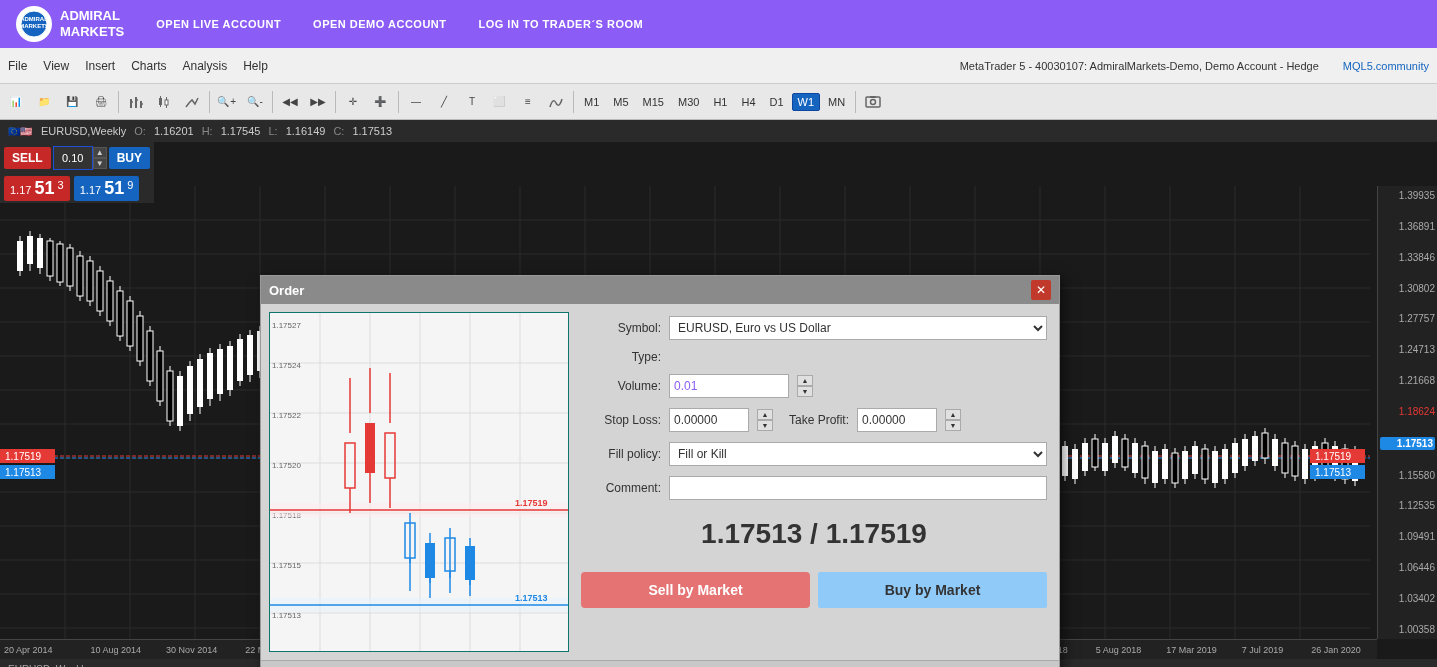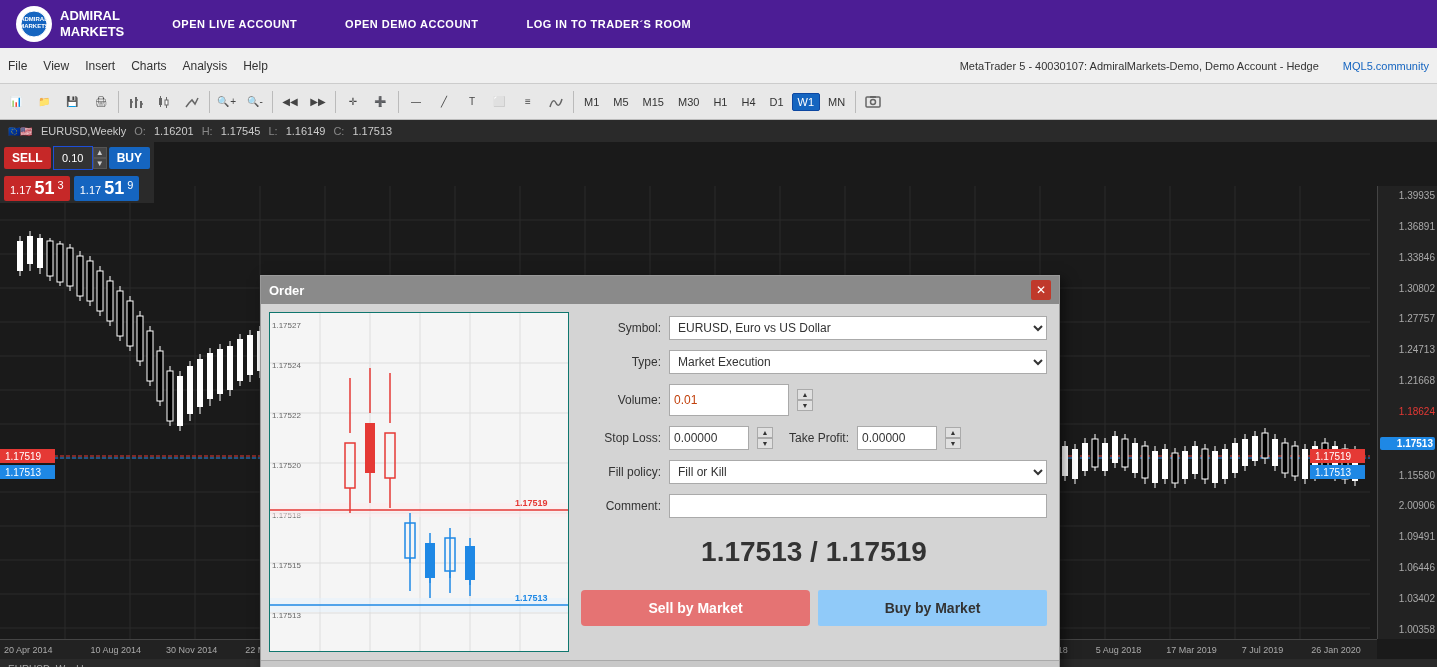--- a/index.html
+++ b/index.html
@@ -1,25 +1,25 @@
 <!DOCTYPE html>
 <html><head>
   <meta charset="utf-8">
   <style>
     * { margin: 0; padding: 0; box-sizing: border-box; }
     body { font-family: Arial, sans-serif; font-size: 12px; background: #1a1a2e; overflow: hidden; width: 1437px; height: 667px; }
 
     
     .top-nav {
-      background: #4c1d95;
+      background: #8b5cf6;
       height: 48px;
       display: flex;
       align-items: center;
       padding: 0 16px;
-      gap: 48px;
+      gap: 32px;
     }
     .logo {
       display: flex;
       align-items: center;
       gap: 8px;
     }
     .logo-circle {
       width: 36px; height: 36px;
       background: white;
       border-radius: 50%;
@@ -305,26 +305,26 @@
       height: 24px;
       background: white;
       border: 1px solid #aaa;
       font-size: 12px;
       padding: 0 4px;
       color: #333;
       cursor: pointer;
     }
     .form-input {
       width: 120px;
-      height: 32px;
+      height: 24px;
       background: white;
       border: 1px solid #aaa;
       font-size: 12px;
       padding: 0 4px;
-      color: #c2410c;
+      color: #8b5cf6;
     }
     .form-input-small {
       width: 80px;
       height: 24px;
       background: white;
       border: 1px solid #aaa;
       font-size: 12px;
       padding: 0 4px;
       color: #333;
     }
@@ -739,21 +739,21 @@
     <div class="price-tick">1.39935</div>
     <div class="price-tick">1.36891</div>
     <div class="price-tick">1.33846</div>
     <div class="price-tick">1.30802</div>
     <div class="price-tick">1.27757</div>
     <div class="price-tick">1.24713</div>
     <div class="price-tick">1.21668</div>
     <div class="price-tick" style="color:#e53935;">1.18624</div>
     <div class="price-tick" style="color:#1e88e5; background:#1e88e5; padding:1px 2px; color:white; border-radius:2px; font-weight:bold;">1.17513</div>
     <div class="price-tick">1.15580</div>
-    <div class="price-tick">2.00906</div>
+    <div class="price-tick">1.12535</div>
     <div class="price-tick">1.09491</div>
     <div class="price-tick">1.06446</div>
     <div class="price-tick">1.03402</div>
     <div class="price-tick">1.00358</div>
   </div>
 
   <div class="time-axis" style="position:absolute;bottom:20px;left:0;right:60px;height:20px;background:#222;border-top:1px solid #444;display:flex;align-items:center;padding:0 4px;gap:0;overflow:hidden;">
     <span class="time-tick" style="margin-right:38px;">20 Apr 2014</span>
     <span class="time-tick" style="margin-right:25px;">10 Aug 2014</span>
     <span class="time-tick" style="margin-right:28px;">30 Nov 2014</span>
@@ -853,21 +853,20 @@
 
         <div class="dialog-form">
 
           <div class="form-row">
             <span class="form-label">Symbol:</span>
             <select class="form-select"><option>EURUSD, Euro vs US Dollar</option></select>
           </div>
 
           <div class="form-row">
             <span class="form-label">Type:</span>
-            <select class="form-select"><option>Market Execution</option></select>
           </div>
 
           <div class="form-row">
             <span class="form-label">Volume:</span>
             <input class="form-input" type="text" value="0.01" style="">
             <div class="spin-btn">
               <button class="spin-arrow">▲</button>
               <button class="spin-arrow">▼</button>
             </div>
           </div>

